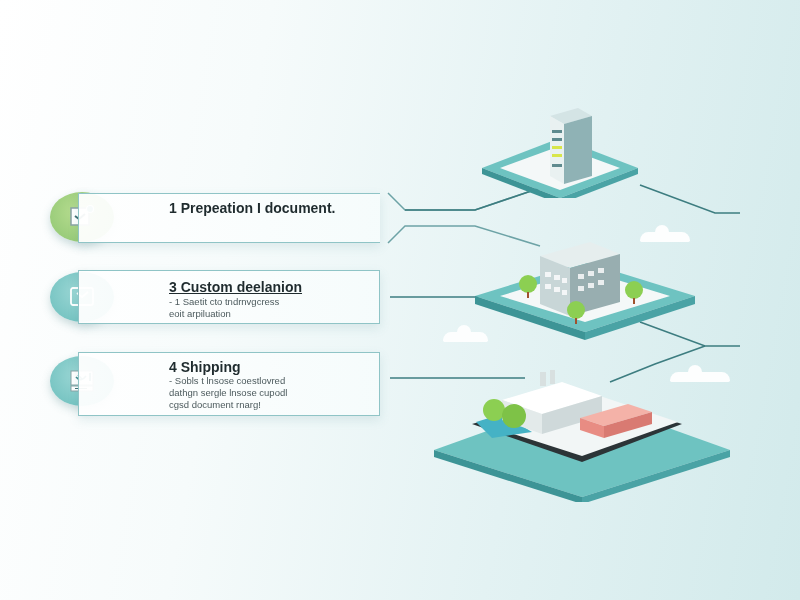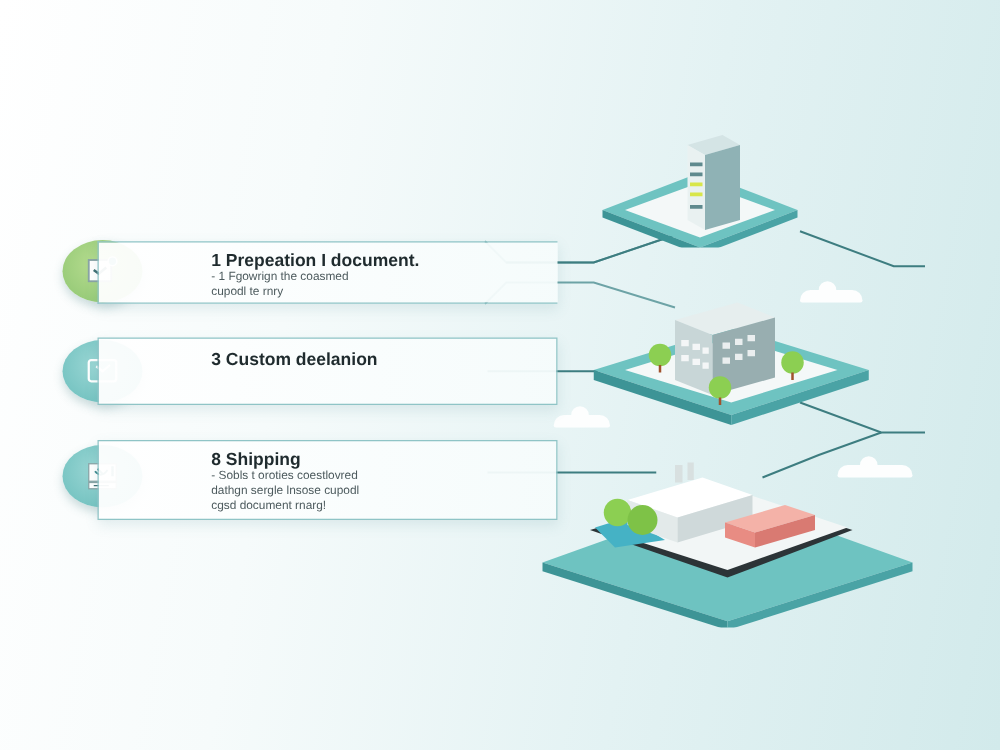--- a/index.html
+++ b/index.html
@@ -8,21 +8,21 @@
       position: relative;
       font-family: "Liberation Sans", "DejaVu Sans", sans-serif;
       background: linear-gradient(100deg, #ffffff 0%, #f6fbfb 30%, #e3f2f3 65%, #d2eaeb 100%);
     }
     .stage { position: absolute; inset: 0; }
     svg.connectors { position: absolute; left: 0; top: 0; width: 800px; height: 600px; }
 
     .step-card {
       position: absolute;
       left: 78px;
-      width: 368px;
+      width: 302px;
       background: linear-gradient(90deg, rgba(255,255,255,0.95), rgba(246,252,252,0.95));
       border: 1.5px solid #8fc4c6;
       box-shadow: 0 4px 10px rgba(80,140,145,0.15);
       padding-left: 44px;
     }
     .step-card.s1 { top: 193px; height: 50px; border-right: none; }
     .step-card.s2 { top: 270px; height: 54px; }
     .step-card.s3 { top: 352px; height: 64px; }
 
     .step-title {
@@ -37,21 +37,21 @@
     .step-desc {
       position: absolute;
       left: 90px;
       font-size: 9.5px;
       line-height: 12px;
       color: #4c5a5d;
       white-space: nowrap;
     }
     .s1 .step-title { top: 6px; }
     .s1 .step-desc  { top: 22px; }
-    .s2 .step-title { top: 8px; }
+    .s2 .step-title { top: 8px; text-decoration: underline; }
     .s2 .step-desc  { top: 25px; }
     .s3 .step-title { top: 6px; }
     .s3 .step-desc  { top: 22px; }
 
     .step-icon-circle {
       position: absolute;
       width: 64px; height: 50px;
       border-radius: 50%;
       left: 50px;
       display: flex; align-items: center; justify-content: center;
@@ -172,47 +172,47 @@
 
   <div class="step-icon-circle c1">
     <svg width="28" height="24" viewBox="0 0 28 24">
       <rect x="3" y="3" width="18" height="17" fill="#ffffff" stroke="#8aa3a5" stroke-width="1.5"></rect>
       <path d="M7 11 L11 14 L17 9" fill="none" stroke="#3f6e73" stroke-width="2"></path>
       <circle cx="22" cy="4" r="3.5" fill="#5fb8b6" stroke="#ffffff" stroke-width="1.2"></circle>
     </svg>
   </div>
   <div class="step-card s1">
     <div class="step-title">1 Prepeation I document.</div>
-    <div class="step-desc">
-      <div>- 1 Fgowrign the coasmed</div>
-      <div>cupodl te rnry</div>
-    </div>
   </div>
 
   <div class="step-icon-circle c2">
     <svg width="30" height="24" viewBox="0 0 30 24">
       <rect x="4" y="3" width="22" height="17" rx="2" fill="none" stroke="#ffffff" stroke-width="1.8"></rect>
       <path d="M10 8 L15 12 L21 7" fill="none" stroke="#ffffff" stroke-width="1.8"></path>
     </svg>
   </div>
   <div class="step-card s2">
     <div class="step-title">3 Custom deelanion</div>
+    <div class="step-desc">
+      <div>- 1 Saetit cto tndrnvgcress</div>
+      <div>eoit arpiluation</div>
+    </div>
   </div>
 
   <div class="step-icon-circle c3">
     <svg width="30" height="26" viewBox="0 0 30 26">
       <rect x="4" y="3" width="22" height="14" fill="#ffffff" stroke="#8aa3a5" stroke-width="1"></rect>
       <path d="M9 9 Q14 15 19 8 M11 7 L15 11" fill="none" stroke="#3f8a8e" stroke-width="1.5"></path>
       <rect x="22" y="5" width="2" height="8" fill="#3f8a8e"></rect>
       <rect x="4" y="18" width="22" height="5" fill="#ffffff" stroke="#8aa3a5" stroke-width="1"></rect>
       <line x1="8" y1="20.5" x2="20" y2="20.5" stroke="#3f6e73" stroke-width="1"></line>
     </svg>
   </div>
   <div class="step-card s3">
-    <div class="step-title">8 Shipping</div>
+    <div class="step-title">4 Shipping</div>
     <div class="step-desc">
-      <div>- Sobls t oroties coestlovred</div>
+      <div>- Sobls t lnsose coestlovred</div>
       <div>dathgn sergle lnsose cupodl</div>
       <div>cgsd document rnarg!</div>
     </div>
   </div>
 
 </div>
 
 </body></html>

